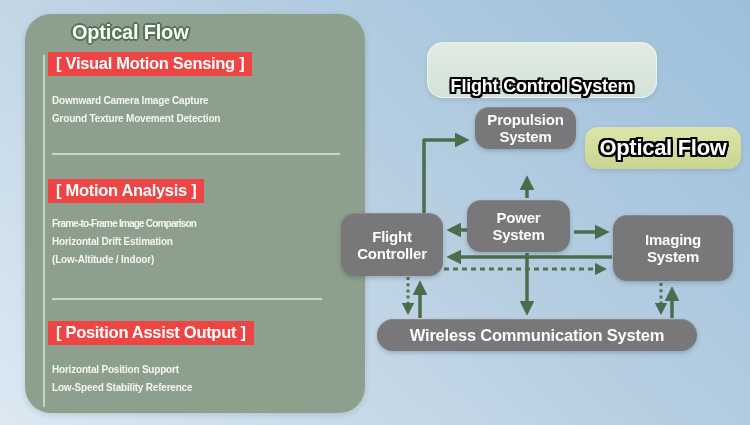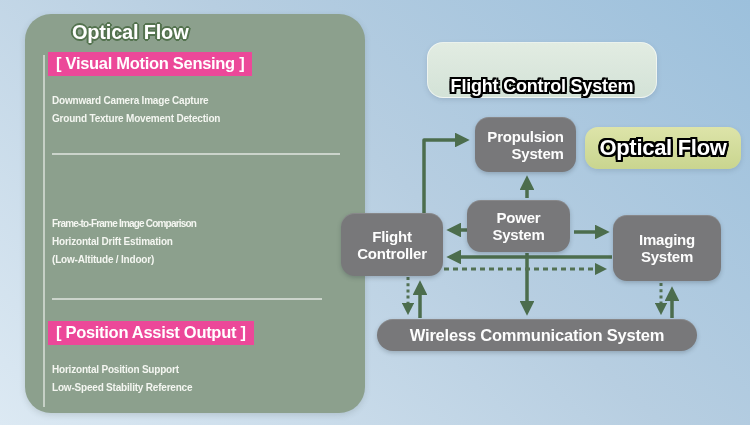--- a/index.html
+++ b/index.html
@@ -20,21 +20,21 @@
     text-shadow:
       -2px 0 0 #54734f,2px 0 0 #54734f,0 -2px 0 #54734f,0 2px 0 #54734f,
       -1px -1px 0 #54734f,1px -1px 0 #54734f,-1px 1px 0 #54734f,1px 1px 0 #54734f;
   }
   .vline{
     position:absolute;left:18px;top:41px;width:2px;height:352px;
     background:rgba(255,255,255,.5);
   }
   .sec-header{
     position:absolute;left:23px;display:inline-block;
-    background:#ec4899;color:#fff;
+    background:#ef4444;color:#fff;
     font-size:16.5px;font-weight:700;letter-spacing:-.3px;
     padding:2px 8px 3px 8px;white-space:nowrap;
   }
   .sec-body{
     position:absolute;left:27px;color:#f4f6f1;
     font-size:10px;font-weight:700;letter-spacing:-.2px;line-height:18px;
     white-space:nowrap;
   }
   .sec-body .condensed{letter-spacing:-.8px;}
   .divider{position:absolute;height:1.5px;background:rgba(255,255,255,.55);}
@@ -86,20 +86,21 @@
     <div class="panel-title">Optical Flow</div>
     <div class="vline"></div>
 
     <div class="sec-header" style="top:38px;">[ Visual Motion Sensing ]</div>
     <div class="sec-body" style="top:78px;">
       <div>Downward Camera Image Capture</div>
       <div>Ground Texture Movement Detection</div>
     </div>
     <div class="divider" style="left:27px;top:139px;width:288px;"></div>
 
+    <div class="sec-header" style="top:165px;">[ Motion Analysis ]</div>
     <div class="sec-body" style="top:201px;">
       <div class="condensed">Frame-to-Frame Image Comparison</div>
       <div>Horizontal Drift Estimation</div>
       <div>(Low-Altitude / Indoor)</div>
     </div>
     <div class="divider" style="left:27px;top:284px;width:270px;"></div>
 
     <div class="sec-header" style="top:307px;">[ Position Assist Output ]</div>
     <div class="sec-body" style="top:347px;">
       <div>Horizontal Position Support</div>
@@ -131,27 +132,27 @@
   </svg>
 
   <div class="pill-title">
     <span>Flight Control System</span>
   </div>
 
   <div class="pill-optical">
     <span>Optical Flow</span>
   </div>
 
-  <div class="node" style="left:475px;top:117px;width:101px;height:55px;text-align:right;">Propulsion
+  <div class="node" style="left:475px;top:107px;width:101px;height:42px;">Propulsion
 System</div>
 
   <div class="node" style="left:467px;top:200px;width:103px;height:52px;">Power
 System</div>
 
   <div class="node" style="left:341px;top:213px;width:102px;height:63px;">Flight
 Controller</div>
 
-  <div class="node" style="left:613px;top:215px;width:108px;height:66px;">Imaging
+  <div class="node" style="left:613px;top:215px;width:120px;height:66px;">Imaging
 System</div>
 
   <div class="node node-wireless" style="left:377px;top:319px;width:320px;height:32px;">Wireless Communication System</div>
 
 </div>
 
 </body></html>

